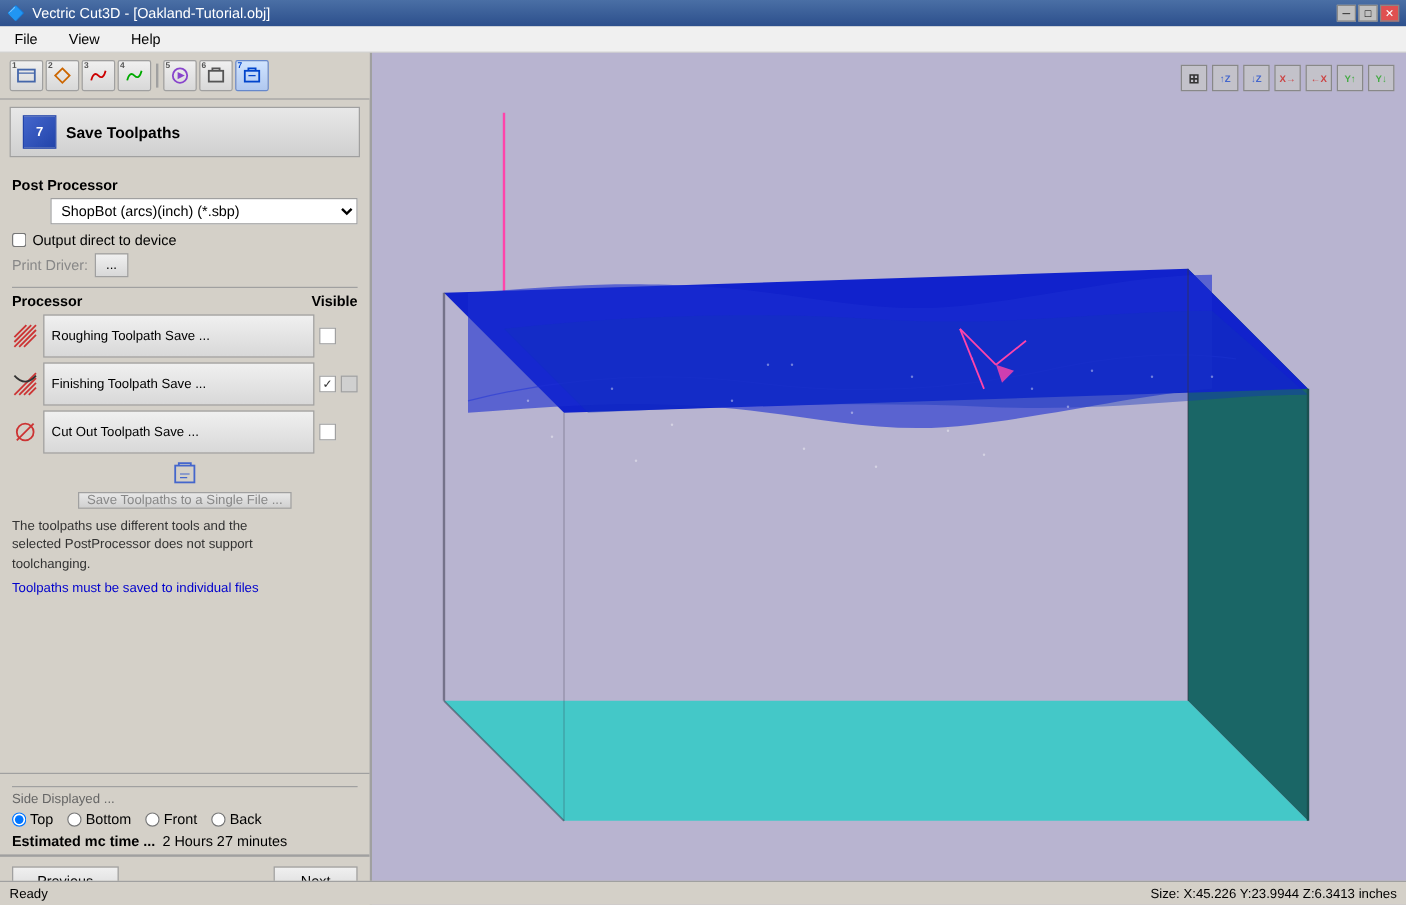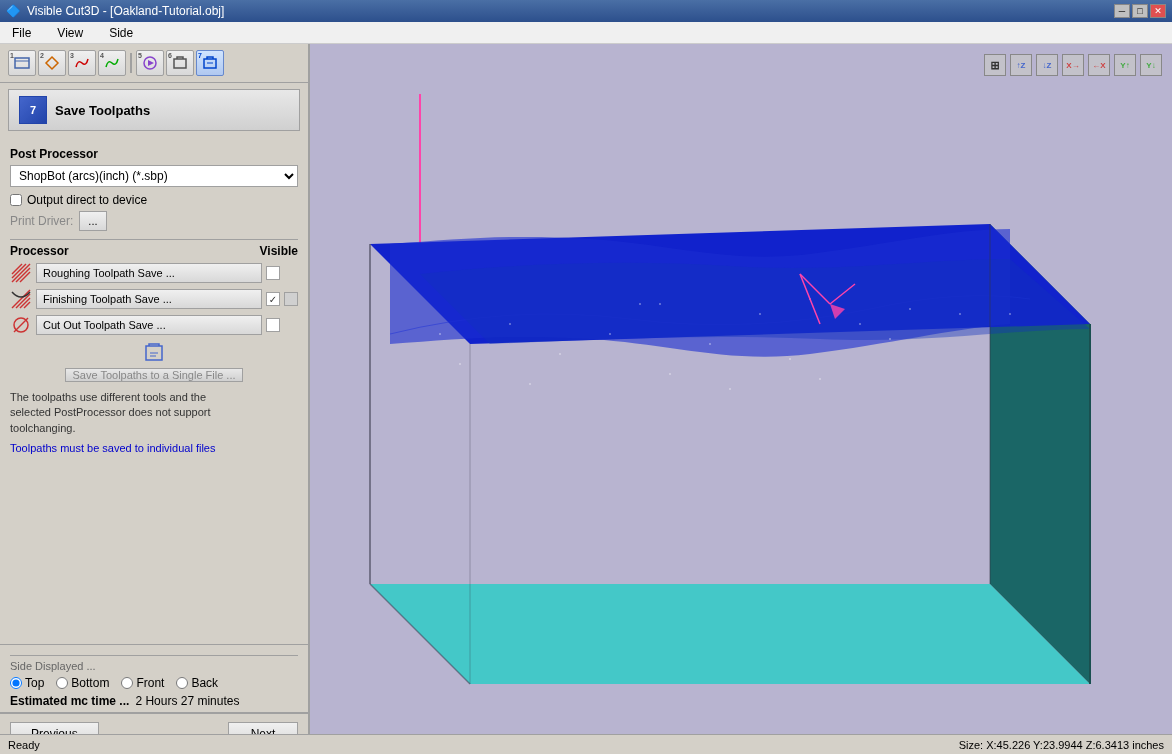--- a/index.html
+++ b/index.html
@@ -138,20 +138,21 @@
       margin-bottom: 4px;
       margin-top: 6px;
       font-size: 12px;
     }
 
     .dropdown-row {
       display: flex;
       align-items: flex-end;
       gap: 4px;
       margin-bottom: 6px;
+      margin-left: 32px;
     }
     .dropdown {
       flex: 1;
       height: 22px;
       background: white;
       border: 1px solid #a0a0a0;
       padding: 1px 4px;
       font-size: 12px;
       cursor: pointer;
     }
@@ -205,21 +206,21 @@
       gap: 4px;
       margin-bottom: 4px;
     }
     .toolpath-icon {
       width: 22px;
       height: 22px;
       flex-shrink: 0;
     }
     .toolpath-btn {
       flex: 1;
-      height: 20px;
+      height: 36px;
       background: linear-gradient(to bottom, #f0f0f0, #d8d8d8);
       border: 1px solid #a0a0a0;
       font-size: 11px;
       cursor: pointer;
       text-align: left;
       padding: 0 6px;
     }
     .toolpath-btn:disabled {
       color: #888;
       background: linear-gradient(to bottom, #e8e8e8, #d0d0d0);
@@ -366,33 +367,33 @@
       color: #333;
       font-weight: bold;
     }
   </style>
 </head>
 <body>
 
 <div id="title-bar">
   <div id="title-bar-left">
     <span style="font-size:12px;">🔷</span>
-    <span>Visible Cut3D - [Oakland-Tutorial.obj]</span>
+    <span>Vectric Cut3D - [Oakland-Tutorial.obj]</span>
   </div>
   <div id="title-bar-controls">
     <div class="title-btn">─</div>
     <div class="title-btn">□</div>
     <div class="title-btn close">✕</div>
   </div>
 </div>
 
 <div id="menu-bar">
   <span class="menu-item">File</span>
   <span class="menu-item">View</span>
-  <span class="menu-item">Side</span>
+  <span class="menu-item">Help</span>
 </div>
 
 <div id="main-layout">
 
   <div id="left-panel">
 
     <div id="toolbar">
 
       <div style="display:flex; gap:2px; align-items:center;">
         <div class="toolbar-btn" style="width:28px;height:26px;">

